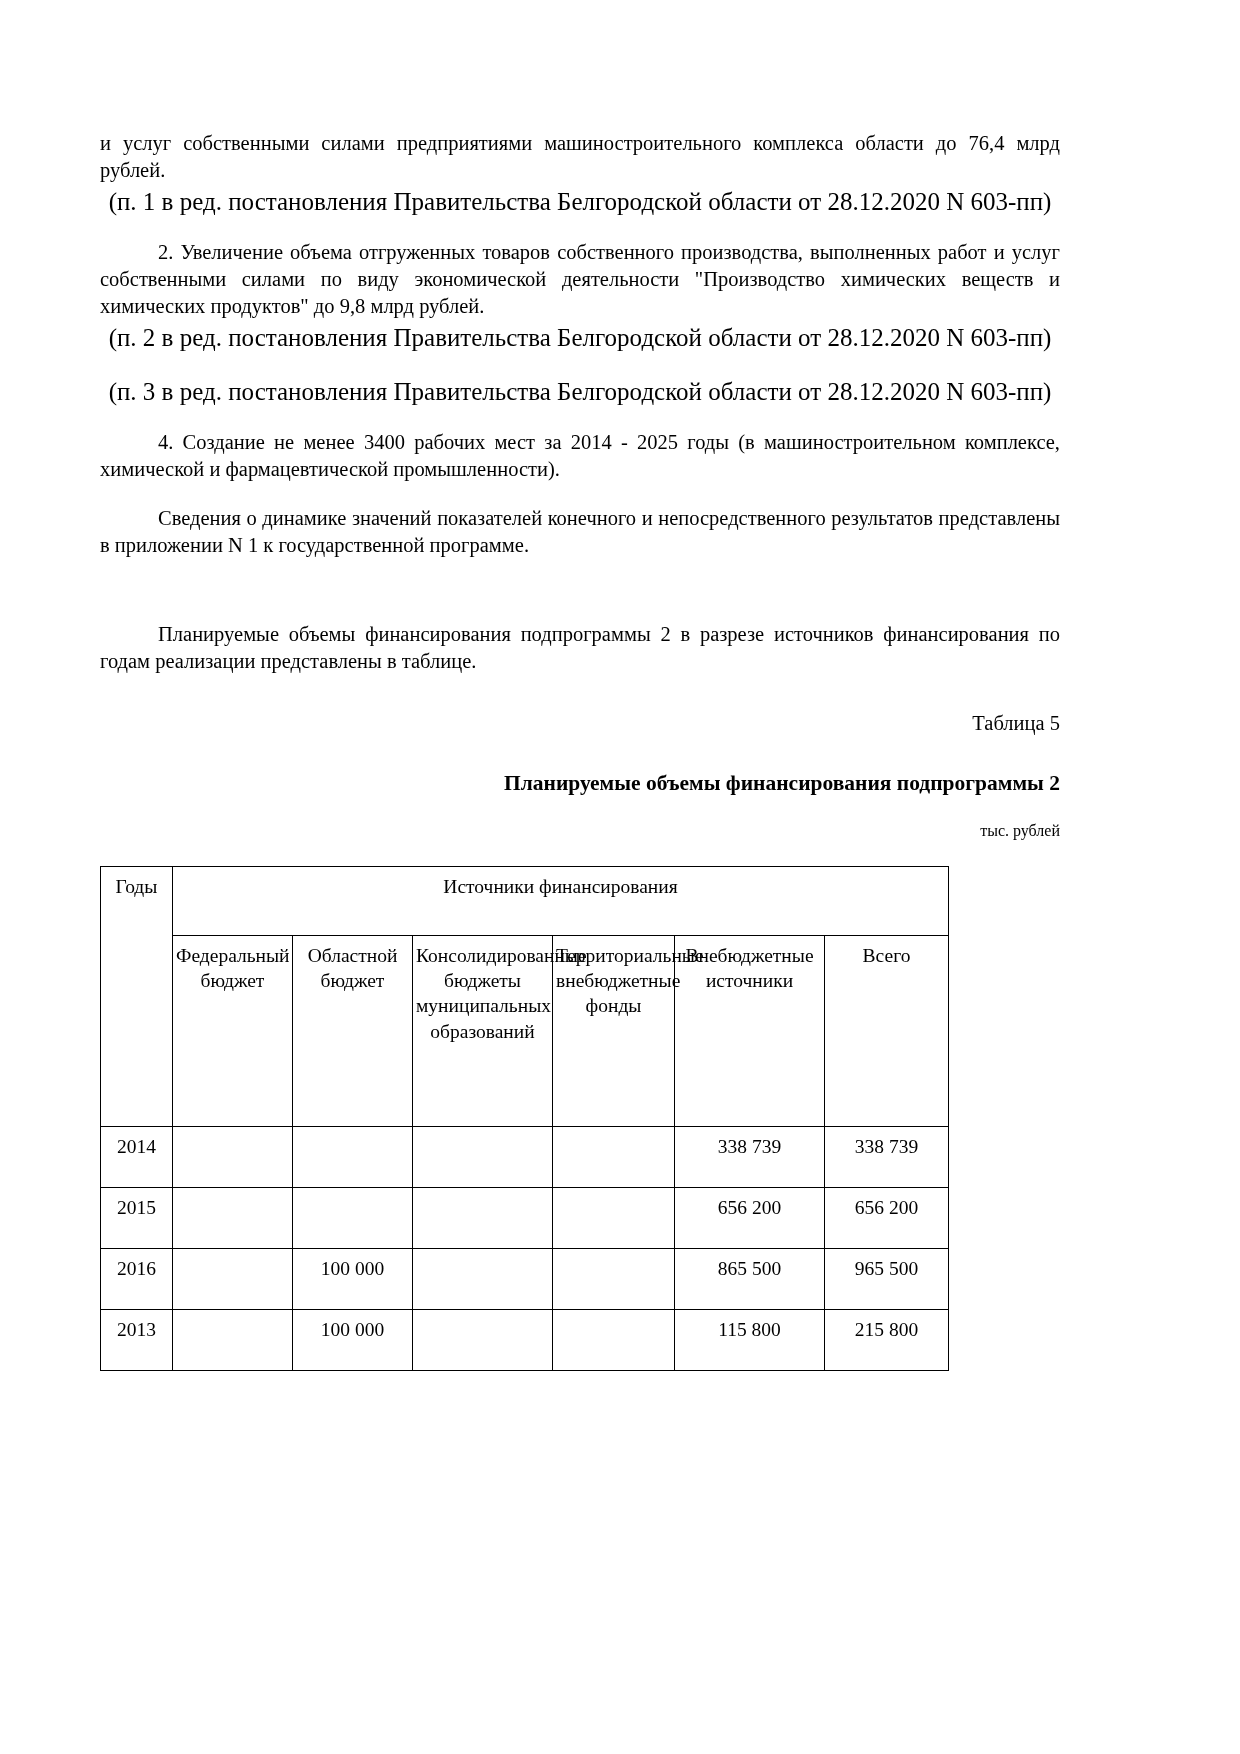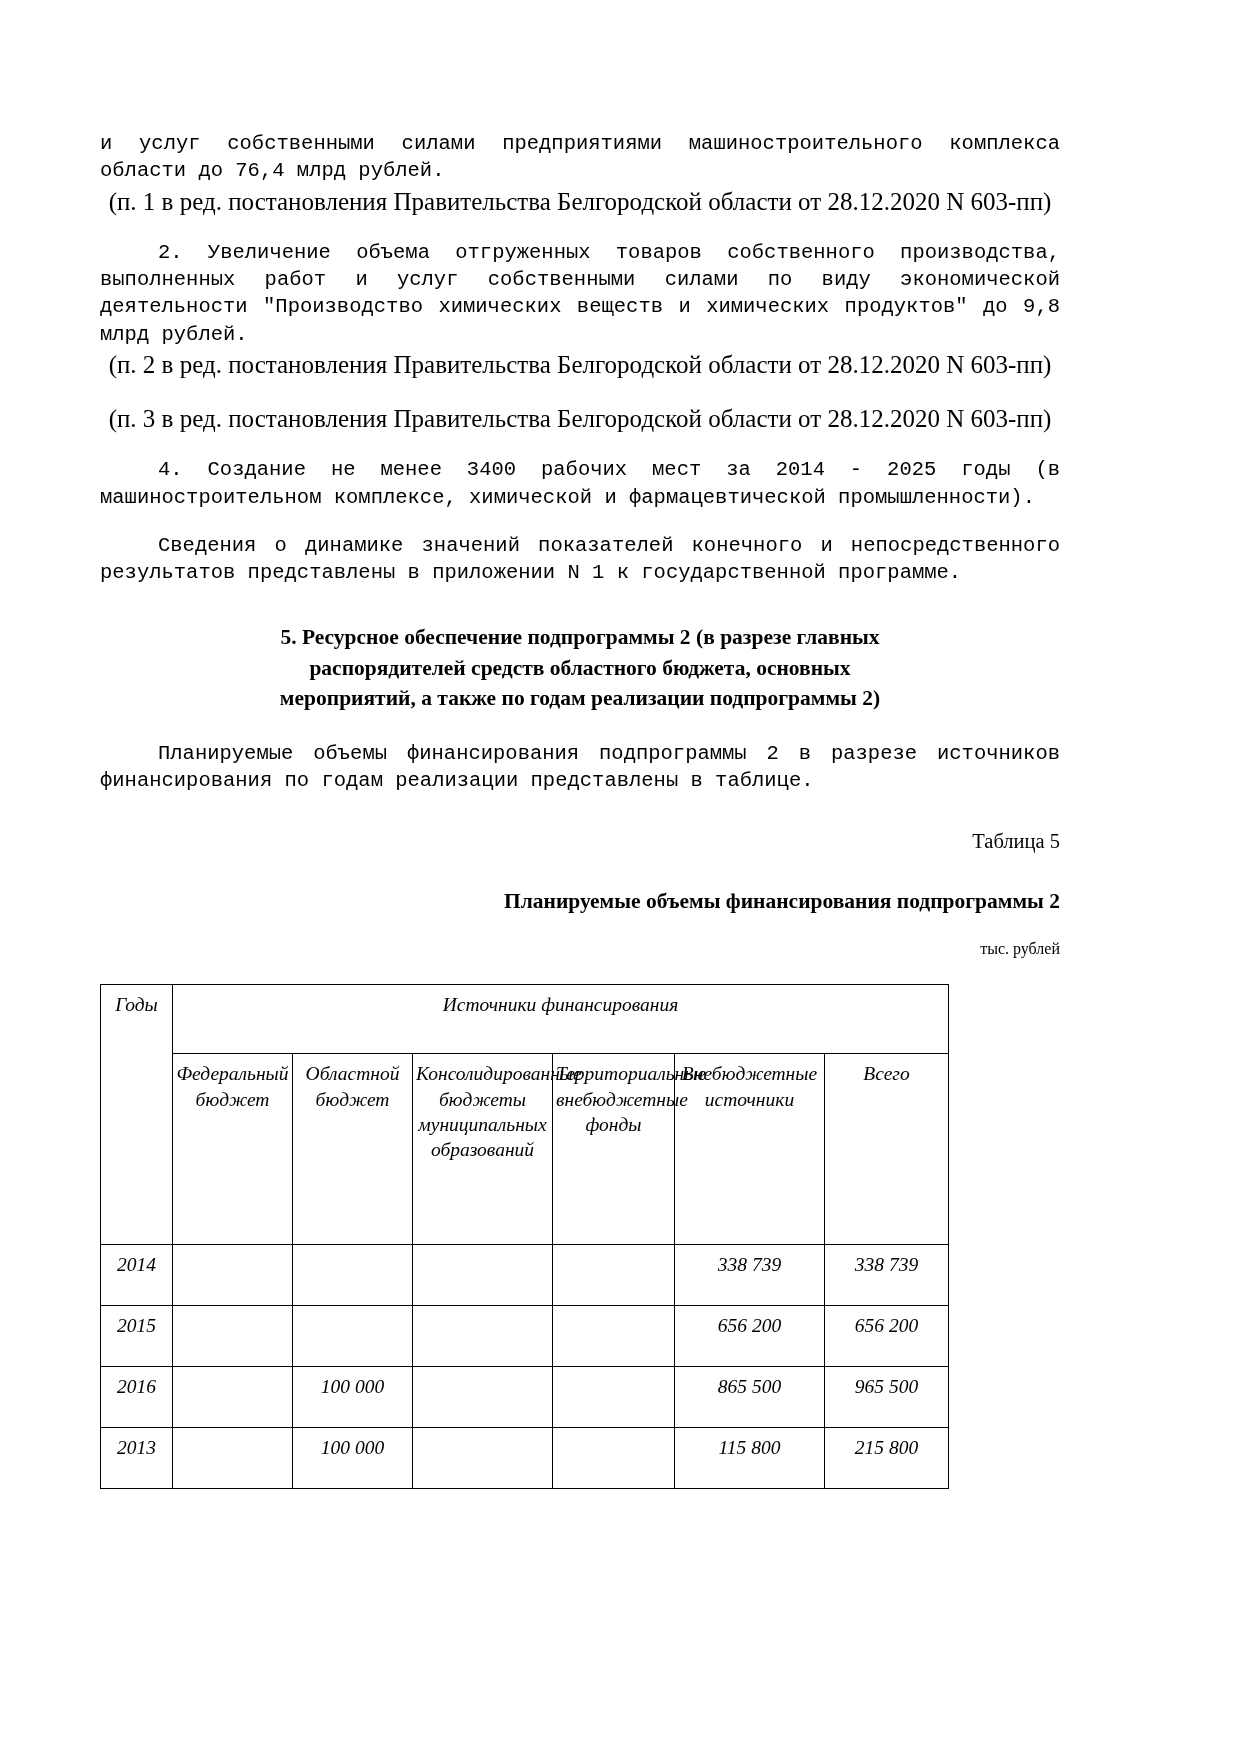--- a/index.html
+++ b/index.html
@@ -20,21 +20,20 @@
     box-sizing: border-box;
     padding: 130px 180px 0 100px;
     overflow: hidden;
   }
   .body-text {
     font-size: 20.5px;
     line-height: 1.33;
     text-align: justify;
     text-justify: inter-word;
     margin: 0;
-    font-family: Liberation Mono, monospace;
   }
   .para {
     margin: 0 0 0 0;
   }
   .indent {
     text-indent: 58px;
   }
   .spacer-sm { height: 21px; }
   .spacer-md { height: 26px; }
   .spacer-lg { height: 36px; }
@@ -66,21 +65,20 @@
   .units {
     font-size: 16px;
     text-align: right;
     margin: 0;
   }
   table.fin {
     border-collapse: collapse;
     width: 848px;
     margin: 0;
     table-layout: fixed;
-    font-style: italic;
   }
   table.fin td {
     border: 1.5px solid #000000;
     font-size: 19.5px;
     line-height: 1.30;
     text-align: center;
     vertical-align: top;
     padding: 7px 3px 7px 3px;
   }
   td.years-head {
@@ -133,25 +131,20 @@
   <div class="spacer-sm"></div>
 
   <p class="body-text para indent">4. Создание не менее 3400 рабочих мест за 2014 - 2025 годы (в машиностроительном комплексе, химической и фармацевтической промышленности).</p>
 
   <div class="spacer-sm"></div>
 
   <p class="body-text para indent">Сведения о динамике значений показателей конечного и непосредственного результатов представлены в приложении N 1 к государственной программе.</p>
 
   <div class="spacer-lg"></div>
 
-  <div>
-    <p class="section-heading">5. Ресурсное обеспечение подпрограммы 2 (в разрезе главных</p>
-    <p class="section-heading">распорядителей средств областного бюджета, основных</p>
-    <p class="section-heading">мероприятий, а также по годам реализации подпрограммы 2)</p>
-  </div>
 
   <div class="spacer-md"></div>
 
   <p class="body-text para indent">Планируемые объемы финансирования подпрограммы 2 в разрезе источников финансирования по годам реализации представлены в таблице.</p>
 
   <div class="spacer-lg"></div>
 
   <p class="table-label">Таблица 5</p>
 
   <div class="spacer-lg"></div>

